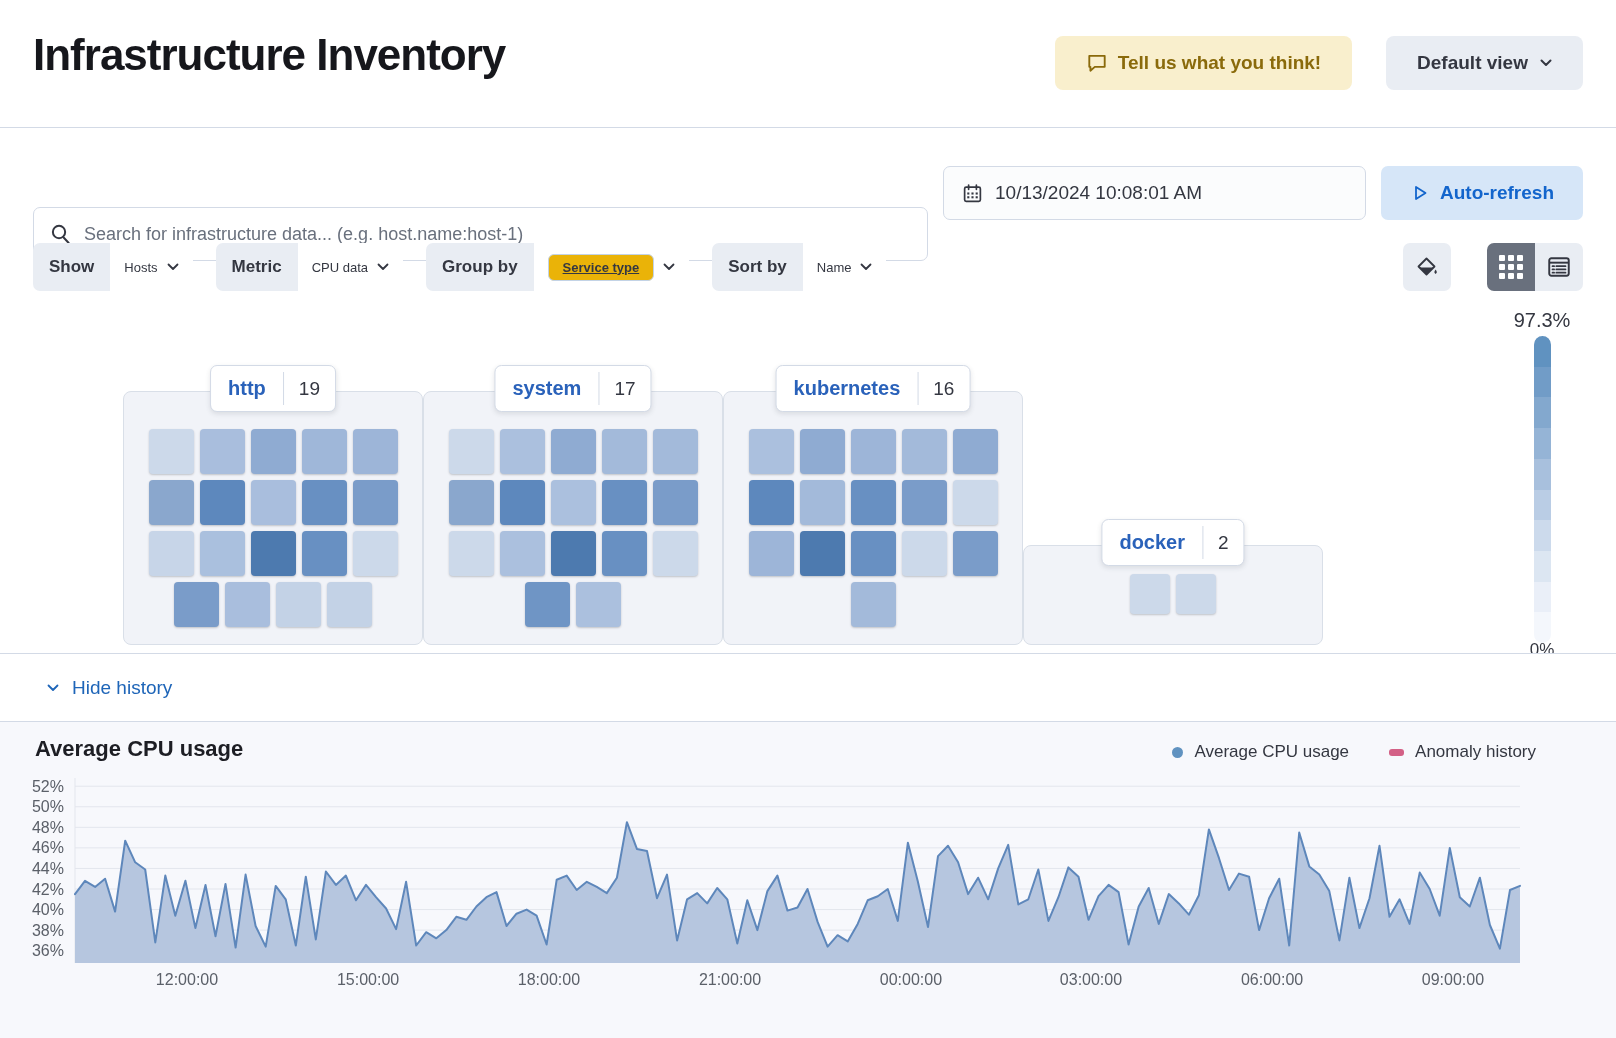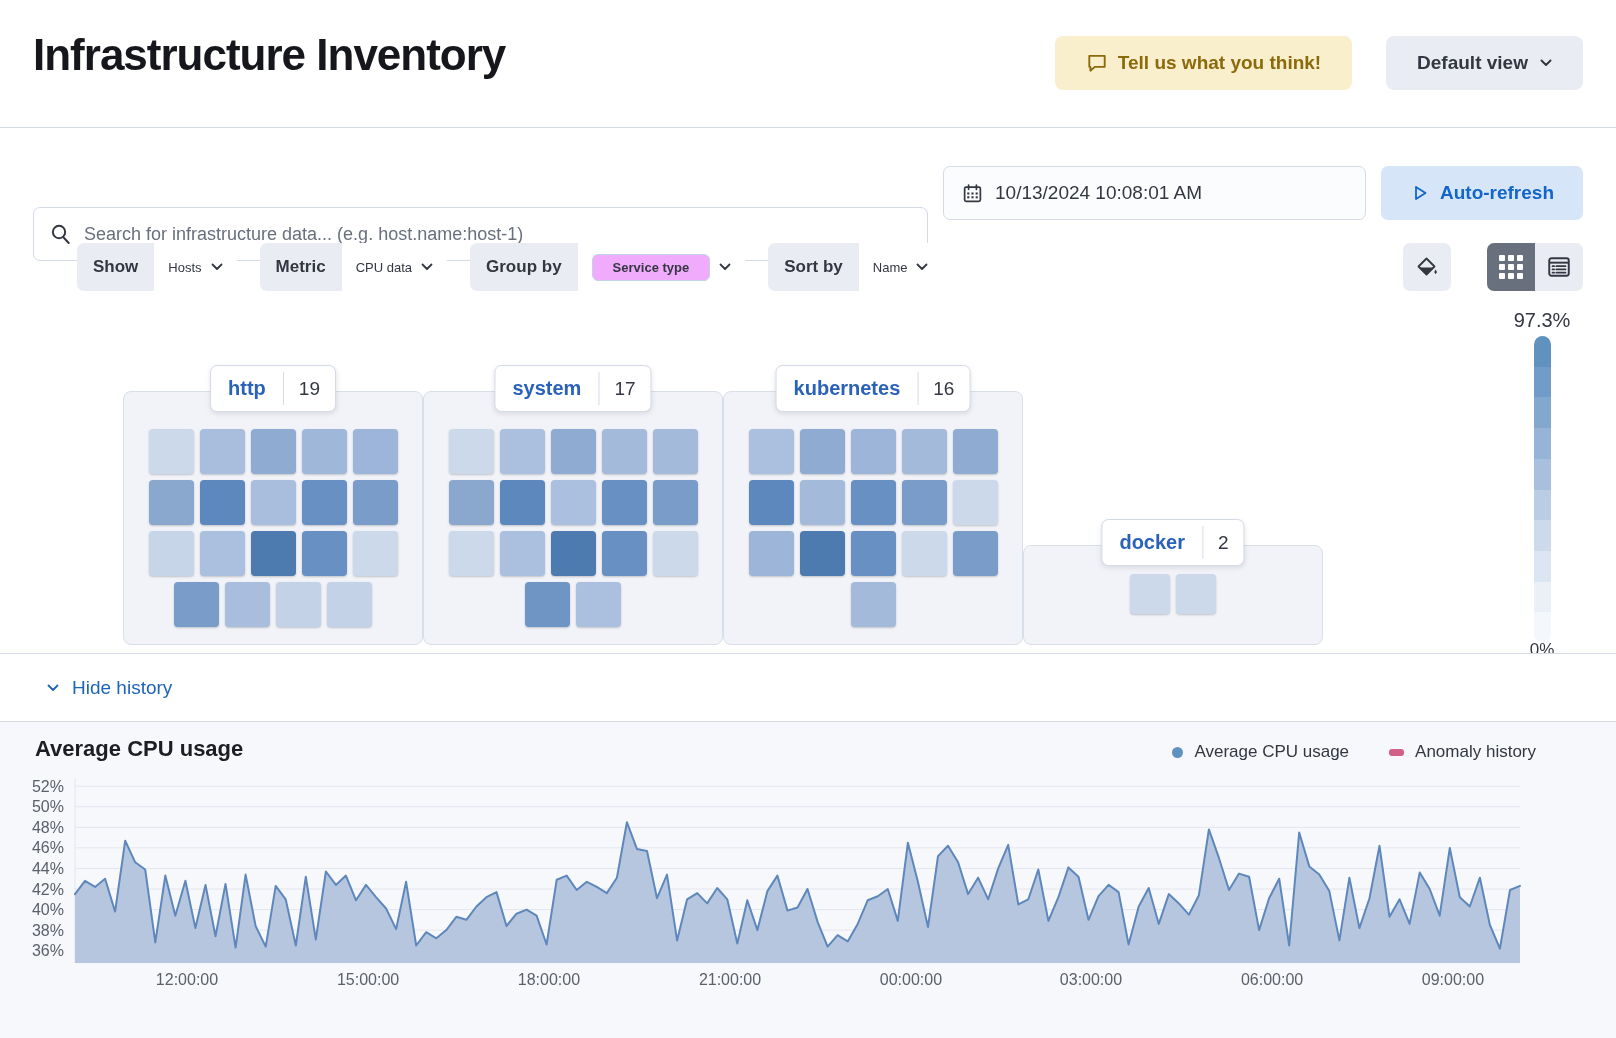--- a/index.html
+++ b/index.html
@@ -16,25 +16,25 @@
   #default-view-btn { left:1386px; width:197px; background:#e9edf3; color:#343741; gap:12px; }
 
   
   #search-box { left:33px; top:166px; width:895px; height:54px; background:#fff; border:1px solid #d3dae6; border-radius:7px; display:flex; align-items:center; padding:0 16px; gap:12px;margin-top:41px; }
   #search-box input { border:none; outline:none; flex:1; font-size:18px; font-family:"Liberation Sans",sans-serif; color:#343741; background:transparent; }
   #search-box input::placeholder { color:#69707d; }
   #date-picker { left:943px; top:166px; width:423px; height:54px; background:#fbfcfd; border:1px solid #d3dae6; border-radius:7px; display:flex; align-items:center; padding:0 18px; gap:12px; font-size:19px; color:#343741; cursor:pointer; }
   #auto-refresh { left:1381px; top:166px; width:202px; height:54px; background:#d6e6f8; border-radius:7px; display:flex; align-items:center; justify-content:center; gap:10px; font-size:19px; font-weight:700; color:#1365cc; cursor:pointer; }
 
   
-  #toolbar { left:33px; top:243px; height:48px; display:flex; gap:23px;margin-left:44px; }
+  #toolbar { left:33px; top:243px; height:48px; display:flex; gap:23px; }
   .fgroup { display:flex; align-items:stretch; height:48px; border-radius:7px; overflow:visible; }
   .fgroup .prepend { background:#e9edf3; display:flex; align-items:center; padding:0 16px; font-size:17px; font-weight:700; color:#343741; border-radius:7px 0 0 7px; }
   .fgroup .val { background:#fff; display:flex; align-items:center; gap:9px; padding:0 14px; font-size:13px; color:#343741; cursor:pointer; border-radius:0 7px 7px 0; }
-  .fgroup .chip { border:1px solid #c3d3e6; border-radius:6px; padding:5px 20px; font-weight:600; background:#f0abfc; }
+  .fgroup .chip { border:1px solid #c3d3e6; border-radius:6px; padding:5px 14px; font-weight:600; background:#eab308;text-decoration:underline; }
   .chev { width:12px; height:8px; display:inline-block; flex:none; }
   #tool-icons { position:absolute; left:1403px; top:243px; display:flex; gap:36px; }
   .icon-btn { width:48px; height:48px; background:#e9edf3; border-radius:7px; display:flex; align-items:center; justify-content:center; cursor:pointer; }
   #view-toggle { display:flex; border-radius:7px; overflow:hidden; }
   #grid-toggle { width:48px; height:48px; background:#69707d; display:flex; align-items:center; justify-content:center; cursor:pointer; }
   #table-toggle { width:48px; height:48px; background:#e9edf3; display:flex; align-items:center; justify-content:center; cursor:pointer; }
   .grid-glyph { display:grid; grid-template-columns:repeat(3,6px); grid-template-rows:repeat(3,6px); gap:3px; }
   .grid-glyph span { background:#fff; border-radius:1px; }
 
   

